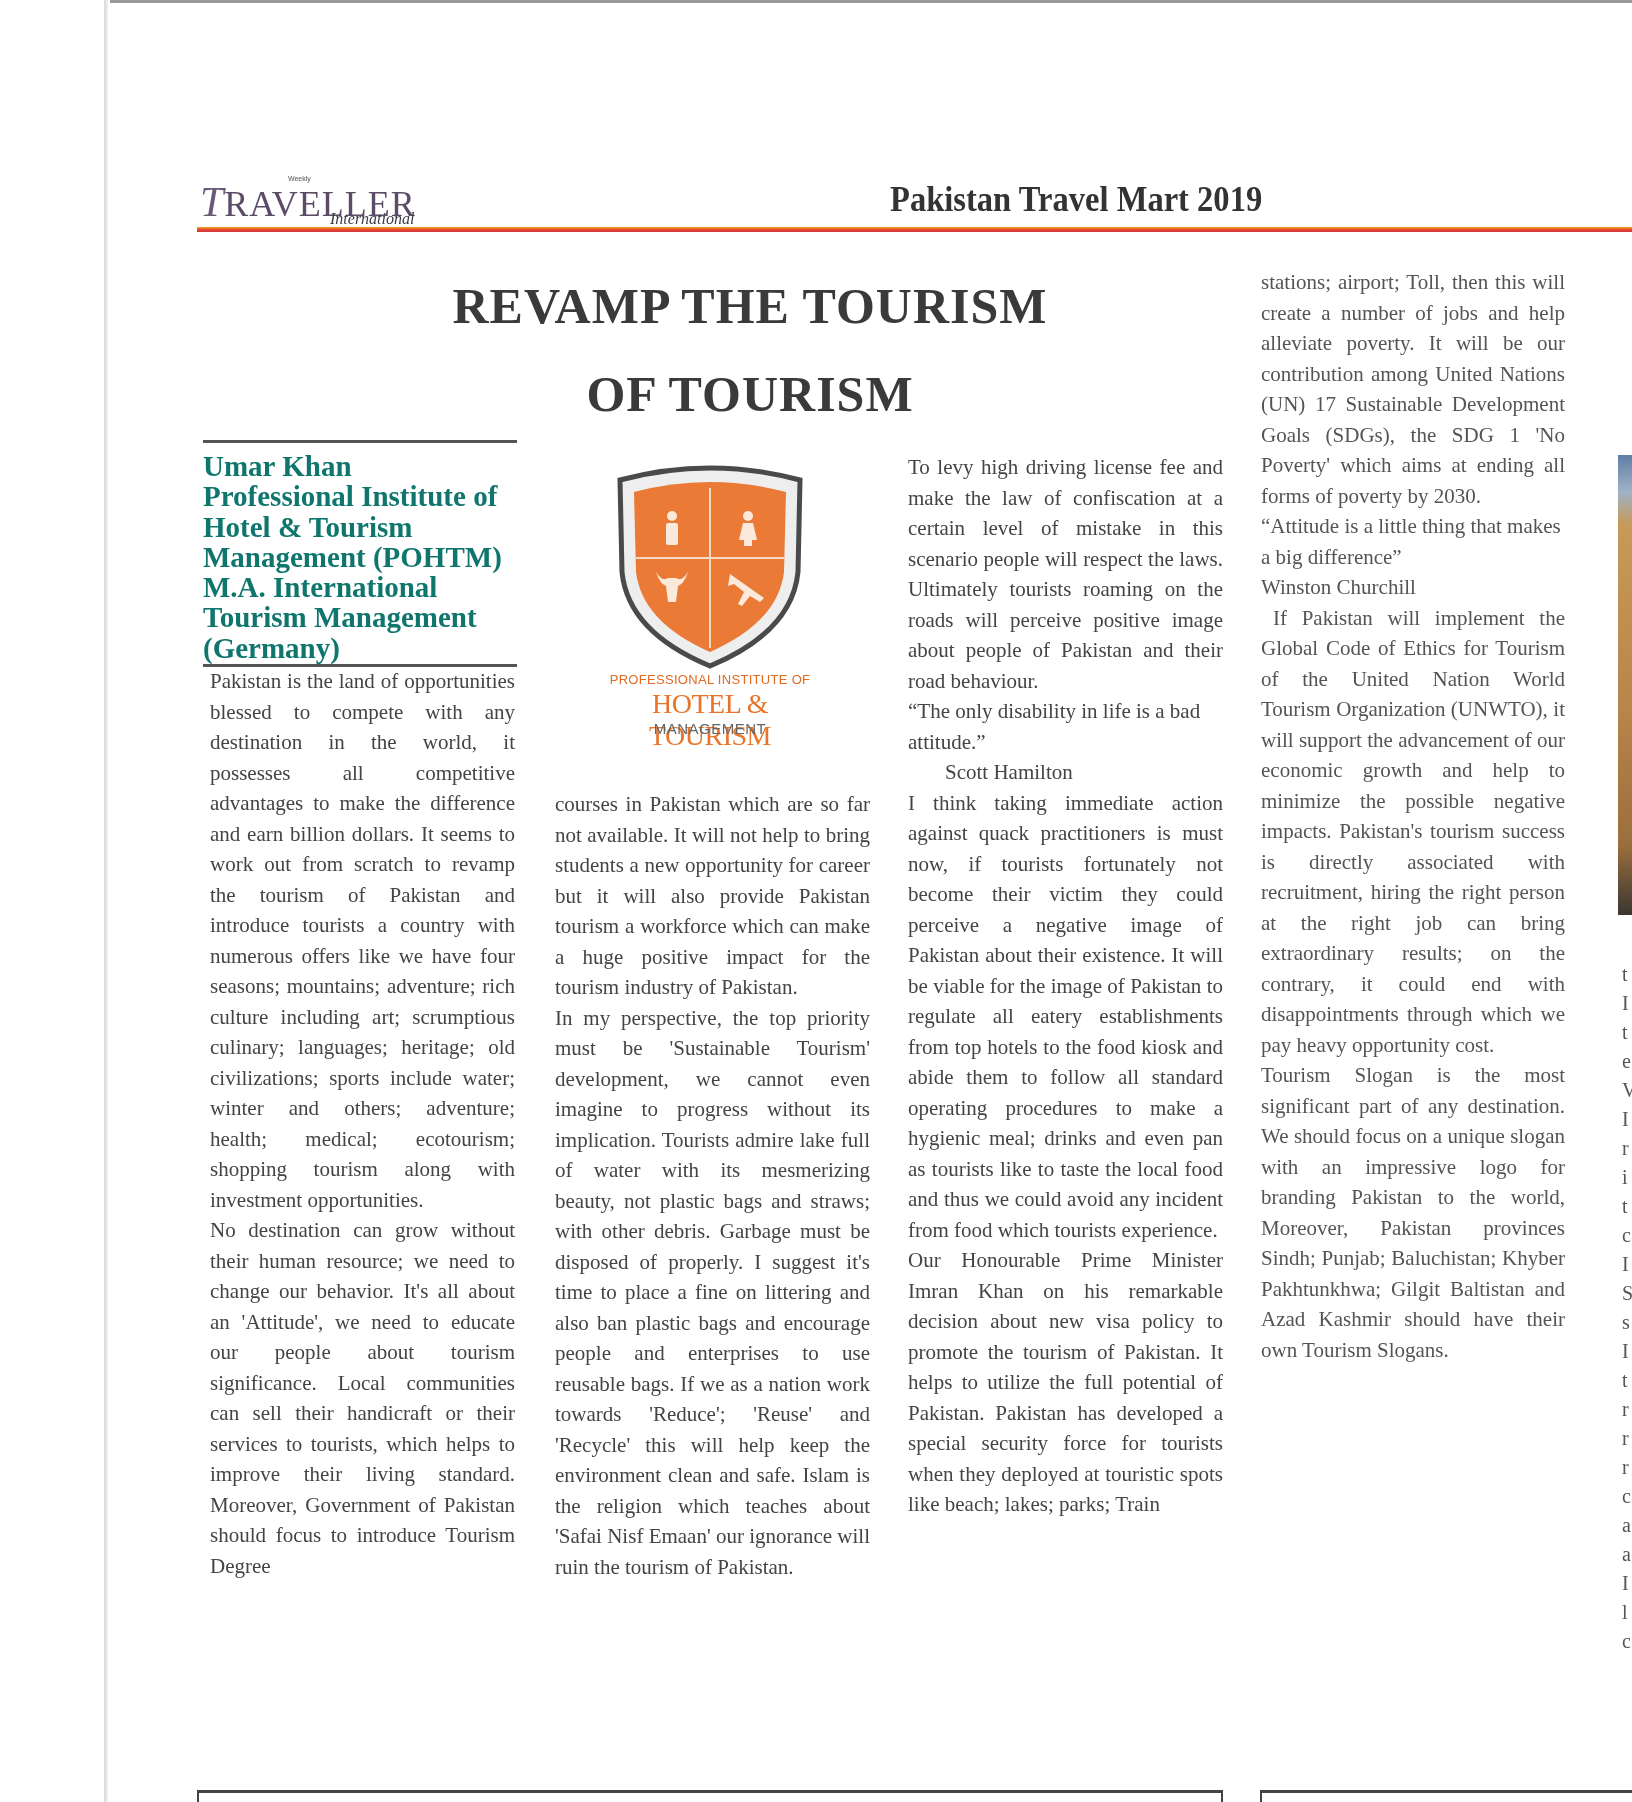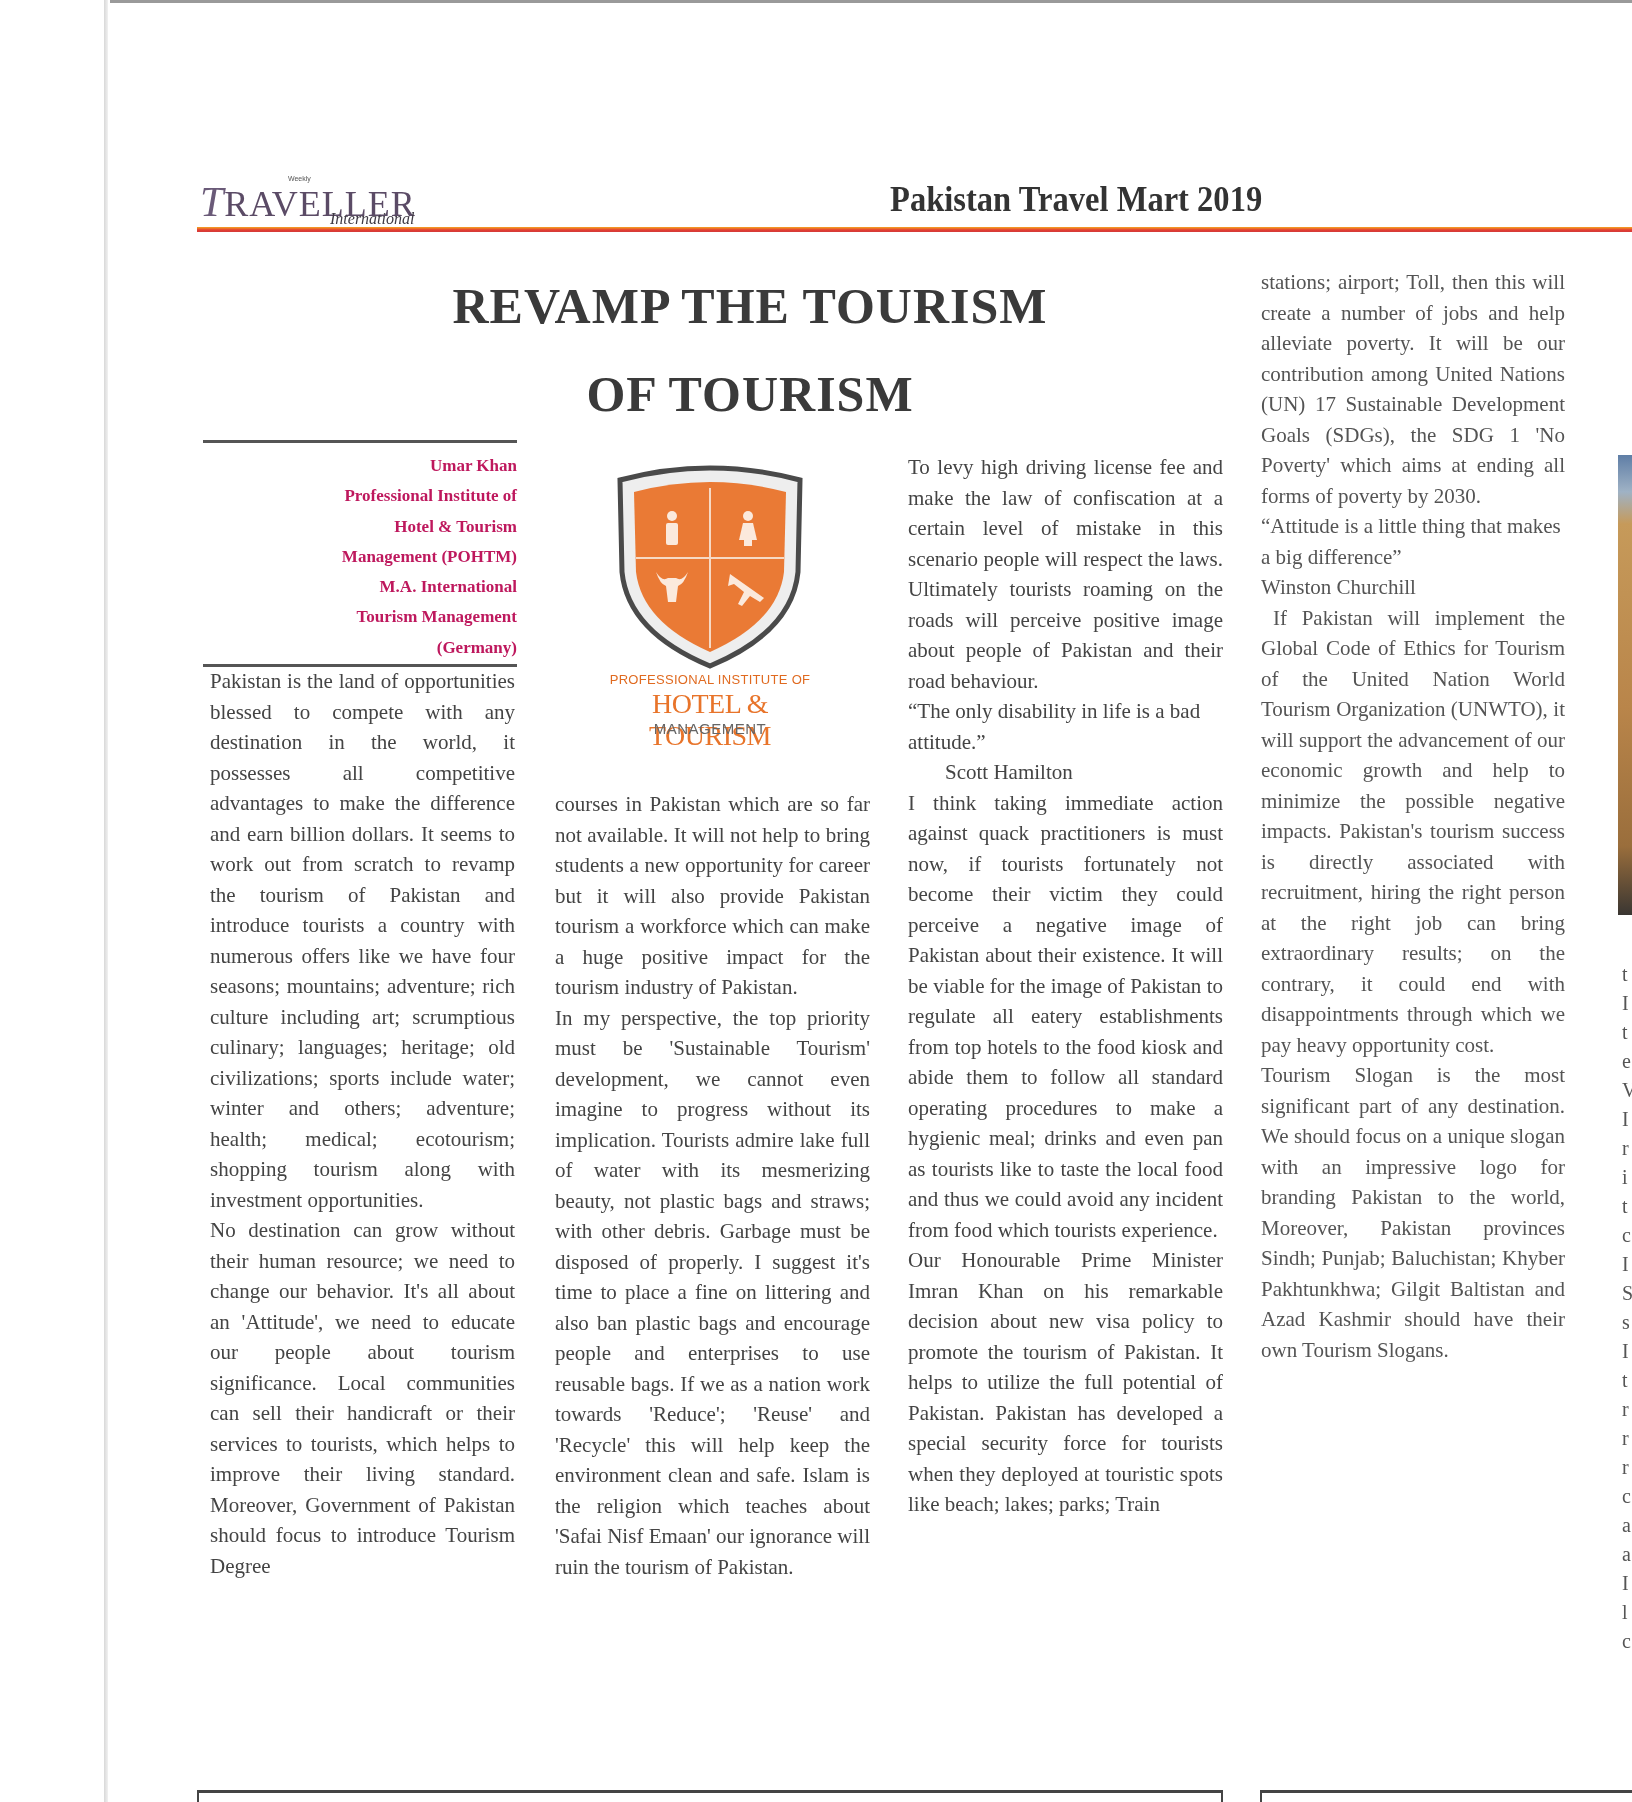--- a/index.html
+++ b/index.html
@@ -46,21 +46,21 @@
   
   .headline {
     position: absolute; left: 200px; top: 262px; width: 1100px;
     text-align: center; font-family: "Liberation Serif", serif; font-weight: bold;
     font-size: 50px; line-height: 88px; color: #3a3a3a; letter-spacing: 1px;
   }
   
   .byline-rule { position: absolute; left: 203px; width: 314px; height: 3px; background: #555; }
   .byline {
     position: absolute; left: 203px; top: 451px; width: 314px;
-    text-align: right; font-weight: bold; font-size: 17px; line-height: 30.3px; color: #be185d;
+    text-align: left; font-weight: bold; font-size: 29px; line-height: 30.3px; color: #0f766e;
   }
   
   .col {
     position: absolute; font-size: 21px; line-height: 30.5px;
     text-align: justify; color: #444;
   }
   .col p { margin: 0; }
   .col1 { left: 210px; top: 666px; width: 305px; }
   .col2 { left: 555px; top: 789px; width: 315px; }
   .col3 { left: 908px; top: 452px; width: 315px; }

